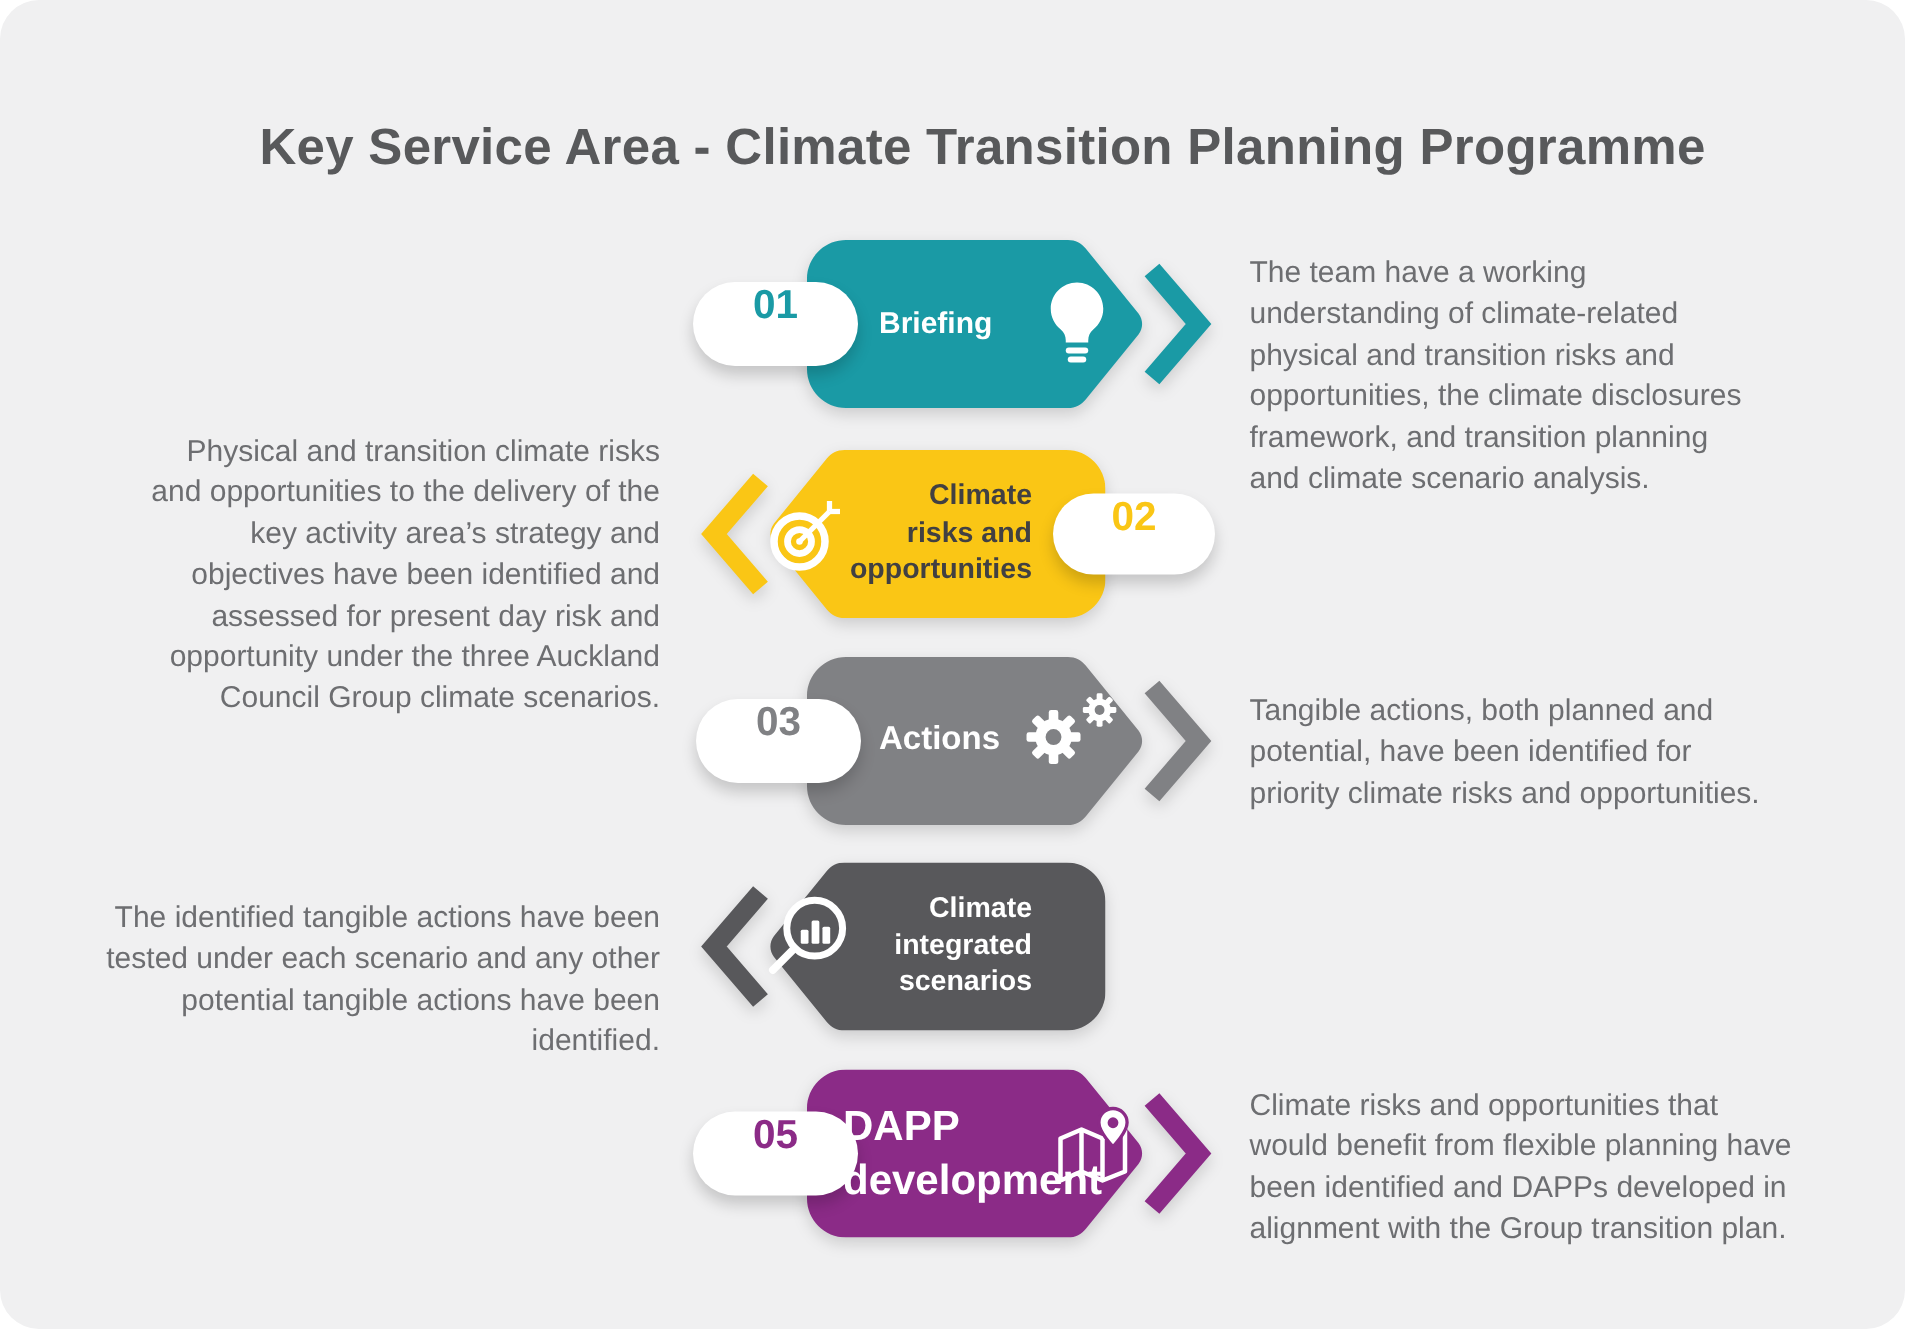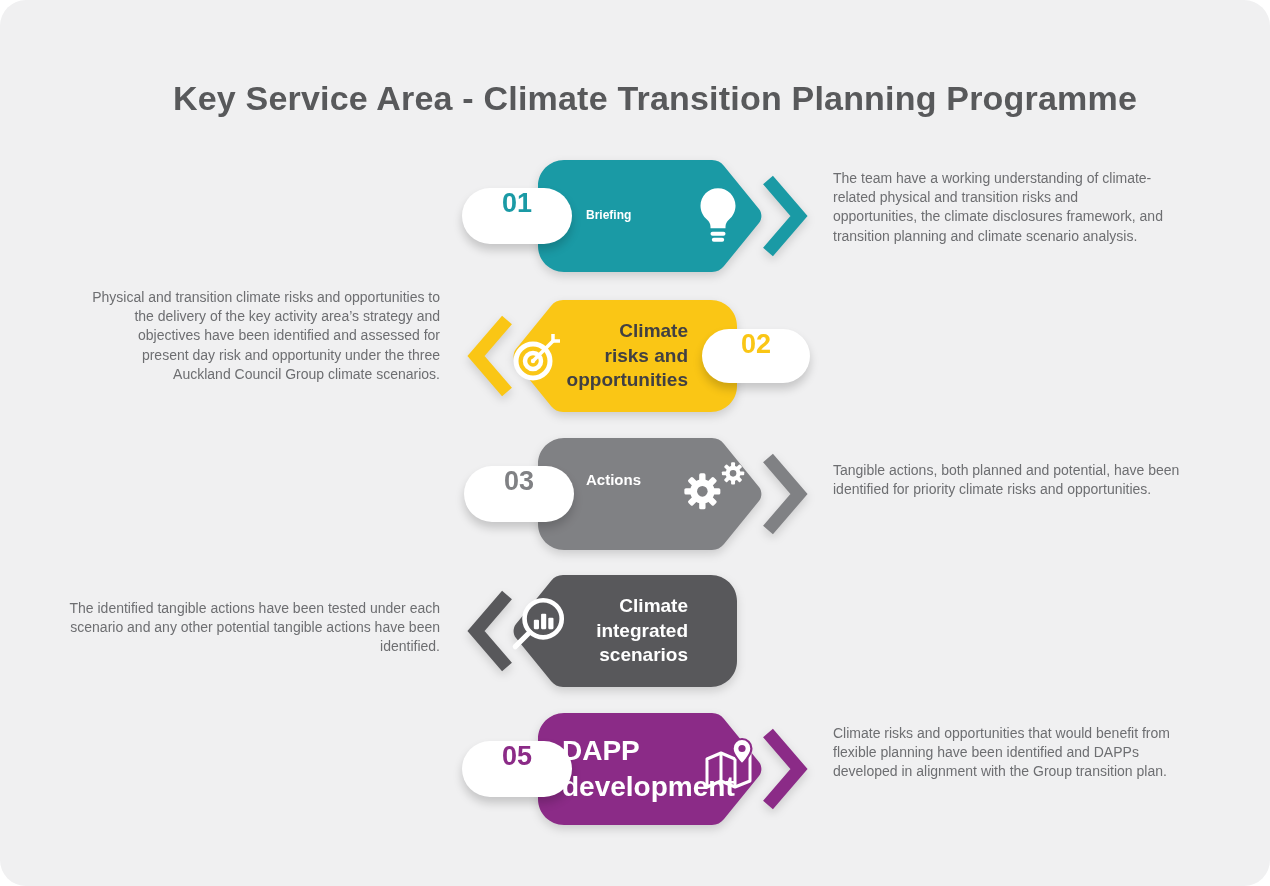--- a/index.html
+++ b/index.html
@@ -16,40 +16,40 @@
   }
   .banner-svg{position:absolute;filter:drop-shadow(0 4px 5px rgba(0,0,0,.15));}
   .pill{
     position:absolute;background:#ffffff;border-radius:28px;
     box-shadow:0 6px 10px rgba(0,0,0,.18);
     display:flex;justify-content:center;
     font-size:27px;font-weight:700;
   }
   .banner-label{position:absolute;display:flex;align-items:center;font-weight:700;color:#fff;}
   .banner-label span{width:100%;white-space:pre-line;line-height:1.3;}
-  .desc{position:absolute;font-size:14px;line-height:1.37;}
+  .desc{position:absolute;font-size:20px;line-height:1.37;}
   .right-align{text-align:right;}
   .icon-svg{position:absolute;}
 </style>
 </head>
 <body>
 
 <div class="stage">
   <div class="card"></div>
 
   <h1 class="page-title" style="color: rgb(88, 89, 91); margin-left: 40px;">Key Service Area - Climate Transition Planning Programme</h1>
 
   <svg class="banner-svg" style="left:538px;top:160px" width="272" height="112" viewBox="0 0 272 112">
     <path d="M26 0 H174 C179 0 183 2.2 185.8 5.7 L221 49 C224.2 53.1 224.2 58.9 221 63 L185.8 106.3 C183 109.8 179 112 174 112 H26 C11.6 112 0 100.4 0 86 V26 C0 11.6 11.6 0 26 0 Z" style="fill: rgb(26, 154, 165);"></path>
     <path d="M230 20 L261 56 L230 92" fill="none" stroke-width="13" style="stroke: rgb(26, 154, 165);"></path>
   </svg>
   <div class="pill" style="left:462px;top:188px;width:110px;height:56px">
     <span style="color: rgb(26, 154, 165);">01</span>
   </div>
-  <div class="banner-label" style="left:586px;top:160px;height:112px;width:120px;font-size:12px">
+  <div class="banner-label" style="left:586px;top:160px;height:112px;width:120px;font-size:20px">
     <span style="color: rgb(255, 255, 255);">Briefing</span>
   </div>
   <svg class="icon-svg" style="left:698px;top:185px" width="40" height="60" viewBox="0 0 24 34">
     <path fill="#fff" d="M12 1 C6.2 1 1.5 5.7 1.5 11.5 c0 3.4 1.6 6.4 4 8.3 1.3 1 2 2.6 2 4.3 V25 h9 v-0.9 c0-1.7 0.7-3.3 2-4.3 2.4-1.9 4-4.9 4-8.3 C22.5 5.7 17.8 1 12 1 Z"></path>
     <rect fill="#fff" x="7.5" y="27" width="9" height="2.4" rx="1.2"></rect>
     <rect fill="#fff" x="8.3" y="30.6" width="7.4" height="2.4" rx="1.2"></rect>
   </svg>
   <div class="desc" style="left: 833px; top: 169px; width: 332px; color: rgb(109, 110, 113);">The team have a working understanding of climate-related physical and transition risks and opportunities, the climate disclosures framework, and transition planning and climate scenario analysis.</div>
 
   <svg class="banner-svg" style="left:465px;top:300px" width="272" height="112" viewBox="0 0 272 112">
@@ -76,21 +76,21 @@
   </svg>
   <div class="desc right-align" style="left: 90px; top: 288px; width: 350px; color: rgb(109, 110, 113);">Physical and transition climate risks and opportunities to the delivery of the key activity area’s strategy and objectives have been identified and assessed for present day risk and opportunity under the three Auckland Council Group climate scenarios.</div>
 
   <svg class="banner-svg" style="left:538px;top:438px" width="272" height="112" viewBox="0 0 272 112">
     <path d="M26 0 H174 C179 0 183 2.2 185.8 5.7 L221 49 C224.2 53.1 224.2 58.9 221 63 L185.8 106.3 C183 109.8 179 112 174 112 H26 C11.6 112 0 100.4 0 86 V26 C0 11.6 11.6 0 26 0 Z" style="fill: rgb(128, 129, 132);"></path>
     <path d="M230 20 L261 56 L230 92" fill="none" stroke-width="13" style="stroke: rgb(128, 129, 132);"></path>
   </svg>
   <div class="pill" style="left:464px;top:466px;width:110px;height:56px">
     <span style="color: rgb(128, 129, 132);">03</span>
   </div>
-  <div class="banner-label" style="left:586px;top:426px;height:108px;width:120px;font-size:15px">
+  <div class="banner-label" style="left:586px;top:438px;height:108px;width:120px;font-size:22px">
     <span style="color: rgb(255, 255, 255);">Actions</span>
   </div>
   <svg class="icon-svg" style="left:678px;top:456px" width="72" height="58" viewBox="0 0 68 54">
     <g fill="#fff">
       <g transform="translate(23,33)">
         <g>
           <rect x="-3" y="-17" width="6" height="8" rx="1.5"></rect>
           <rect x="-3" y="-17" width="6" height="8" rx="1.5" transform="rotate(45)"></rect>
           <rect x="-3" y="-17" width="6" height="8" rx="1.5" transform="rotate(90)"></rect>
           <rect x="-3" y="-17" width="6" height="8" rx="1.5" transform="rotate(135)"></rect>

